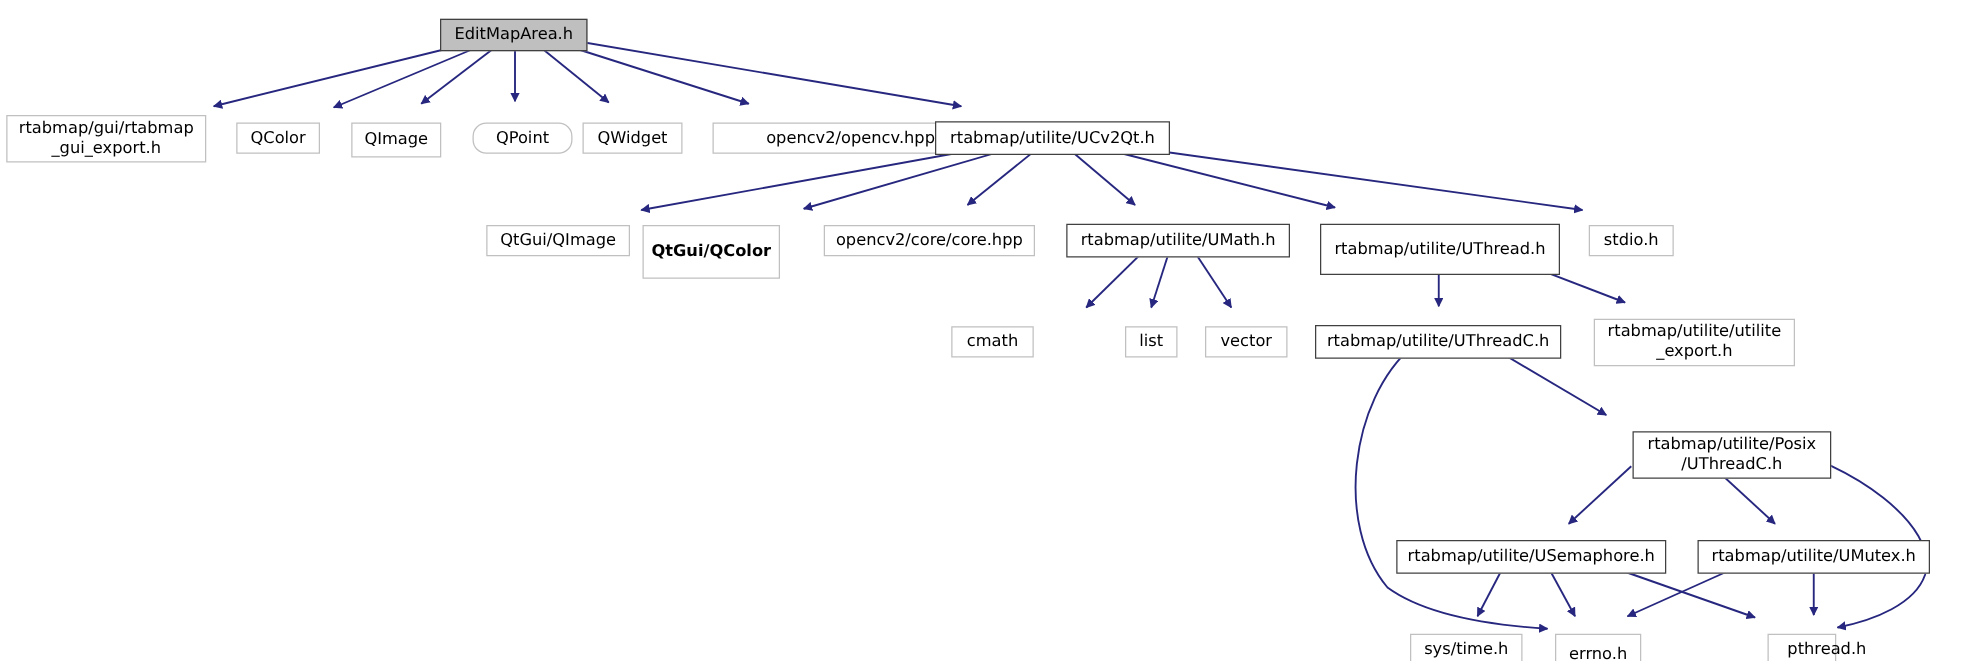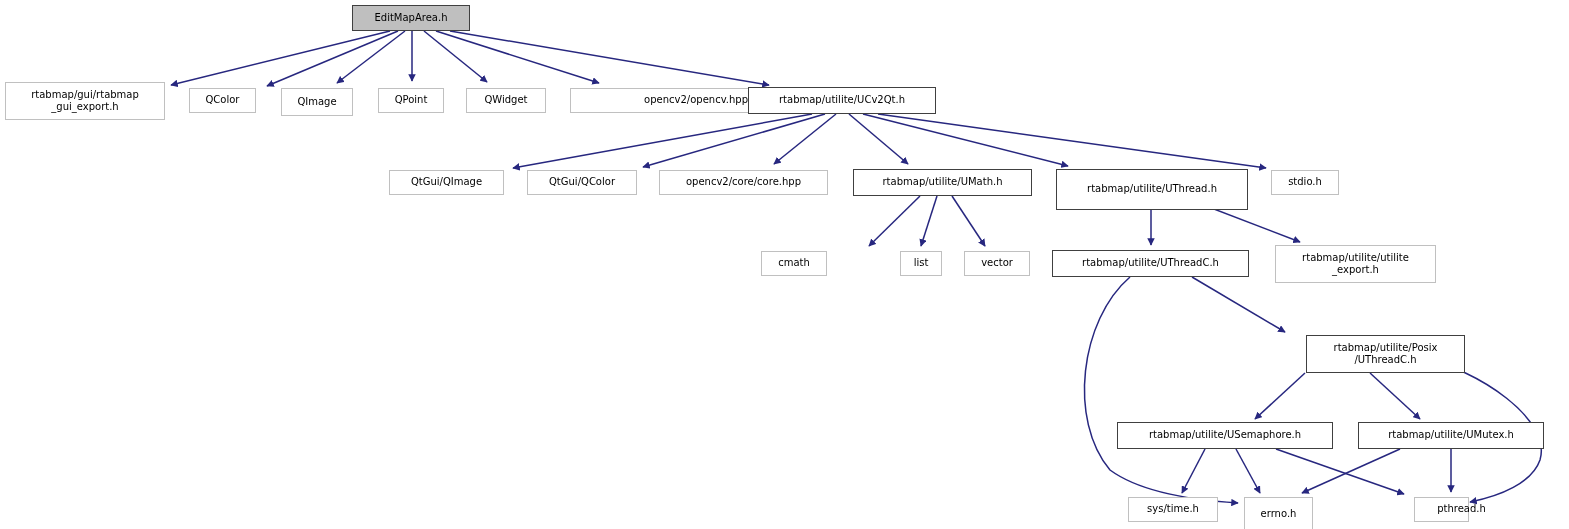--- a/index.html
+++ b/index.html
@@ -26,23 +26,24 @@
     position: absolute;
     box-sizing: border-box;
     display: flex;
     align-items: center;
     justify-content: center;
     text-align: center;
     line-height: 1.22;
     color: #000000;
     background: #ffffff;
     border: 1px solid #c0c0c0;
-    font-size: 10px;
+    font-size: 13px;
     white-space: pre;
     z-index: 5;
+    margin-top: 10px;
   }
   .graph-node.emph {
     border: 1.6px solid #404040;
   }
   .graph-node.root {
     background: #bfbfbf;
     border: 1.6px solid #404040;
   }
   .node-label {
     display: block;
@@ -89,26 +90,26 @@
         <path d="M 1400,449 L 1302,493" fill="none" stroke="#27277f" stroke-width="1.5" marker-end="url(#arrow)"></path>
         <path d="M 1451,449 L 1451,492" fill="none" stroke="#27277f" stroke-width="1.5" marker-end="url(#arrow)"></path>
       </g>
   </svg>
   <div id="nodes-group">
       <div class="graph-node root" style="left: 352px; top: 5px; width: 118px; height: 26px;"><span class="node-label">EditMapArea.h</span></div>
       <div class="graph-node" style="left: 5px; top: 82px; width: 160px; height: 38px;"><span class="node-label">rtabmap/gui/rtabmap
 _gui_export.h</span></div>
       <div class="graph-node" style="left: 189px; top: 88px; width: 67px; height: 25px;"><span class="node-label">QColor</span></div>
       <div class="graph-node" style="left: 281px; top: 88px; width: 72px; height: 28px;"><span class="node-label">QImage</span></div>
-      <div class="graph-node" style="left: 378px; top: 88px; width: 66px; height: 25px;"><span class="node-label">QPoint</span></div>
+      <div class="graph-node" style="left: 378px; top: 88px; width: 80px; height: 25px; border-radius: 11px;"><span class="node-label">QPoint</span></div>
       <div class="graph-node" style="left: 466px; top: 88px; width: 80px; height: 25px;"><span class="node-label">QWidget</span></div>
       <div class="graph-node" style="left: 570px; top: 88px; width: 179px; height: 25px; justify-content: flex-end;"><span class="node-label">opencv2/opencv.hpp</span></div>
       <div class="graph-node emph" style="left: 748px; top: 87px; width: 188px; height: 27px;"><span class="node-label">rtabmap/utilite/UCv2Qt.h</span></div>
       <div class="graph-node" style="left: 389px; top: 170px; width: 115px; height: 25px;"><span class="node-label">QtGui/QImage</span></div>
-      <div class="graph-node" style="left: 527px; top: 170px; width: 110px; height: 25px;"><span class="node-label">QtGui/QColor</span></div>
+      <div class="graph-node" style="left: 514px; top: 170px; width: 110px; height: 43px; font-weight: bold;"><span class="node-label">QtGui/QColor</span></div>
       <div class="graph-node" style="left: 659px; top: 170px; width: 169px; height: 25px;"><span class="node-label">opencv2/core/core.hpp</span></div>
       <div class="graph-node emph" style="left: 853px; top: 169px; width: 179px; height: 27px;"><span class="node-label">rtabmap/utilite/UMath.h</span></div>
       <div class="graph-node emph" style="left: 1056px; top: 169px; width: 192px; height: 41px;"><span class="node-label">rtabmap/utilite/UThread.h</span></div>
       <div class="graph-node" style="left: 1271px; top: 170px; width: 68px; height: 25px;"><span class="node-label">stdio.h</span></div>
       <div class="graph-node" style="left: 761px; top: 251px; width: 66px; height: 25px;"><span class="node-label">cmath</span></div>
       <div class="graph-node" style="left: 900px; top: 251px; width: 42px; height: 25px;"><span class="node-label">list</span></div>
       <div class="graph-node" style="left: 964px; top: 251px; width: 66px; height: 25px;"><span class="node-label">vector</span></div>
       <div class="graph-node emph" style="left: 1052px; top: 250px; width: 197px; height: 27px;"><span class="node-label">rtabmap/utilite/UThreadC.h</span></div>
       <div class="graph-node" style="left: 1275px; top: 245px; width: 161px; height: 38px;"><span class="node-label">rtabmap/utilite/utilite
 _export.h</span></div>

